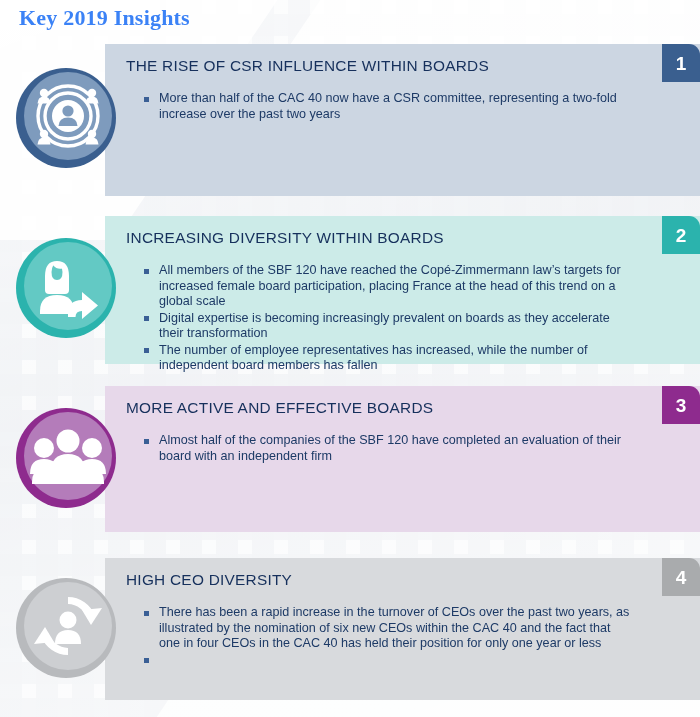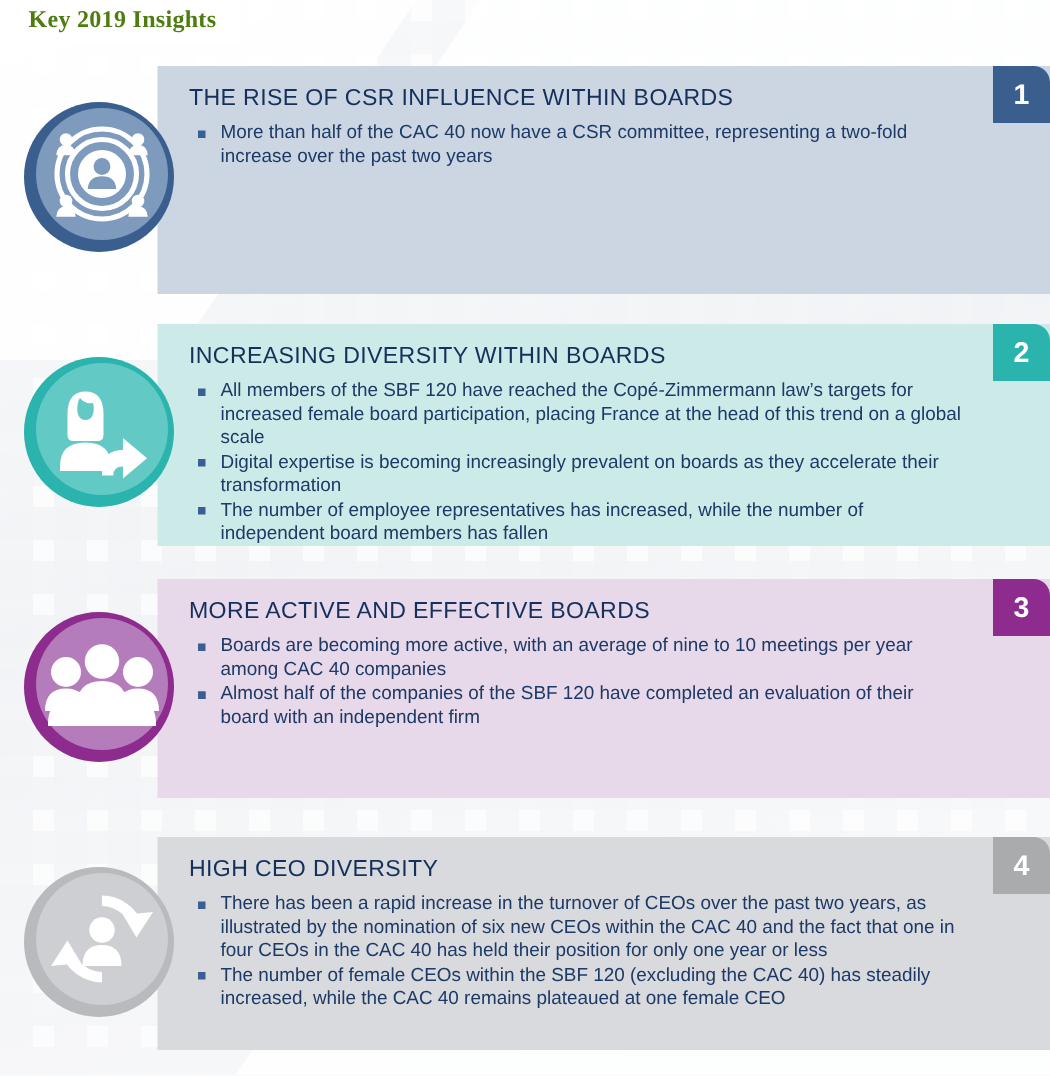--- a/index.html
+++ b/index.html
@@ -89,23 +89,23 @@
     width: 160px;
     height: 30px;
     background: #ffffff;
   }
   .title-text {
     position: absolute;
     top: 5px;
     left: 19px;
     font-family: "Liberation Serif", serif;
     font-weight: bold;
-    font-size: 16px;
+    font-size: 22px;
     letter-spacing: 0.2px;
-    color: #4d7c0f;
+    color: #3b82f6;
     white-space: nowrap;
   }
 
   
   .card {
     position: absolute;
     left: 105px;
     width: 595px;
     z-index: 3;
     box-sizing: border-box;
@@ -120,21 +120,21 @@
   .card-title {
     font-size: 15.4px;
     letter-spacing: 0.25px;
     color: #16305c;
     margin: 0 0 6px 0;
     line-height: 1.2;
     font-weight: normal;
     white-space: nowrap;
   }
   .bullets {
-    margin: 4px;
+    margin: 16px;
     padding: 0;
     list-style: none;
   }
   .bullets li {
     position: relative;
     padding-left: 17px;
     margin-bottom: 1px;
     font-size: 12.6px;
     line-height: 15.4px;
     color: #1d3a66;
@@ -290,21 +290,20 @@
         <path d="M39 70 Q39 52 56 52 Q73 52 73 70 Z"></path>
         <path d="M20 80 Q20 58 56 58 Q92 58 92 80 L92 82 L20 82 Z"></path>
       </g>
     </svg>
   </div>
   <div class="card" id="card-3">
     <div class="badge" id="badge-3">3</div>
     <div class="card-body">
       <h2 class="card-title">MORE ACTIVE AND EFFECTIVE BOARDS</h2>
       <ul class="bullets">
-        <li><span class="dot"></span><span>Boards are becoming more active, with an average of nine to 10 meetings per year among CAC 40 companies</span></li>
         <li><span class="dot"></span></li>
         <li><span class="dot"></span><span>Almost half of the companies of the SBF 120 have completed an evaluation of their board with an independent firm</span></li>
       </ul>
     </div>
   </div>
 
   <div class="icon-wrap" id="icon-4">
     <svg viewBox="0 0 108 108">
       <circle cx="54" cy="56" r="50" fill="#b8babd"></circle>
       <circle cx="56" cy="54" r="44" fill="#cdcfd2"></circle>
@@ -317,18 +316,18 @@
         <path d="M43 72 Q43 58 56 58 Q69 58 69 72 Z"></path>
       </g>
     </svg>
   </div>
   <div class="card" id="card-4">
     <div class="badge" id="badge-4">4</div>
     <div class="card-body">
       <h2 class="card-title">HIGH CEO DIVERSITY</h2>
       <ul class="bullets">
         <li><span class="dot"></span><span>There has been a rapid increase in the turnover of CEOs over the past two years, as illustrated by the nomination of six new CEOs within the CAC 40 and the fact that one in four CEOs in the CAC 40 has held their position for only one year or less</span></li>
-        <li><span class="dot"></span><span>The number of female CEOs within the SBF 120 (excluding the CAC 40) has steadily increased, while the CAC 40 remains plateaued at one female CEO</span></li>
+        <li><span class="dot"></span></li>
       </ul>
     </div>
   </div>
 
 </div>
 
 </body></html>

